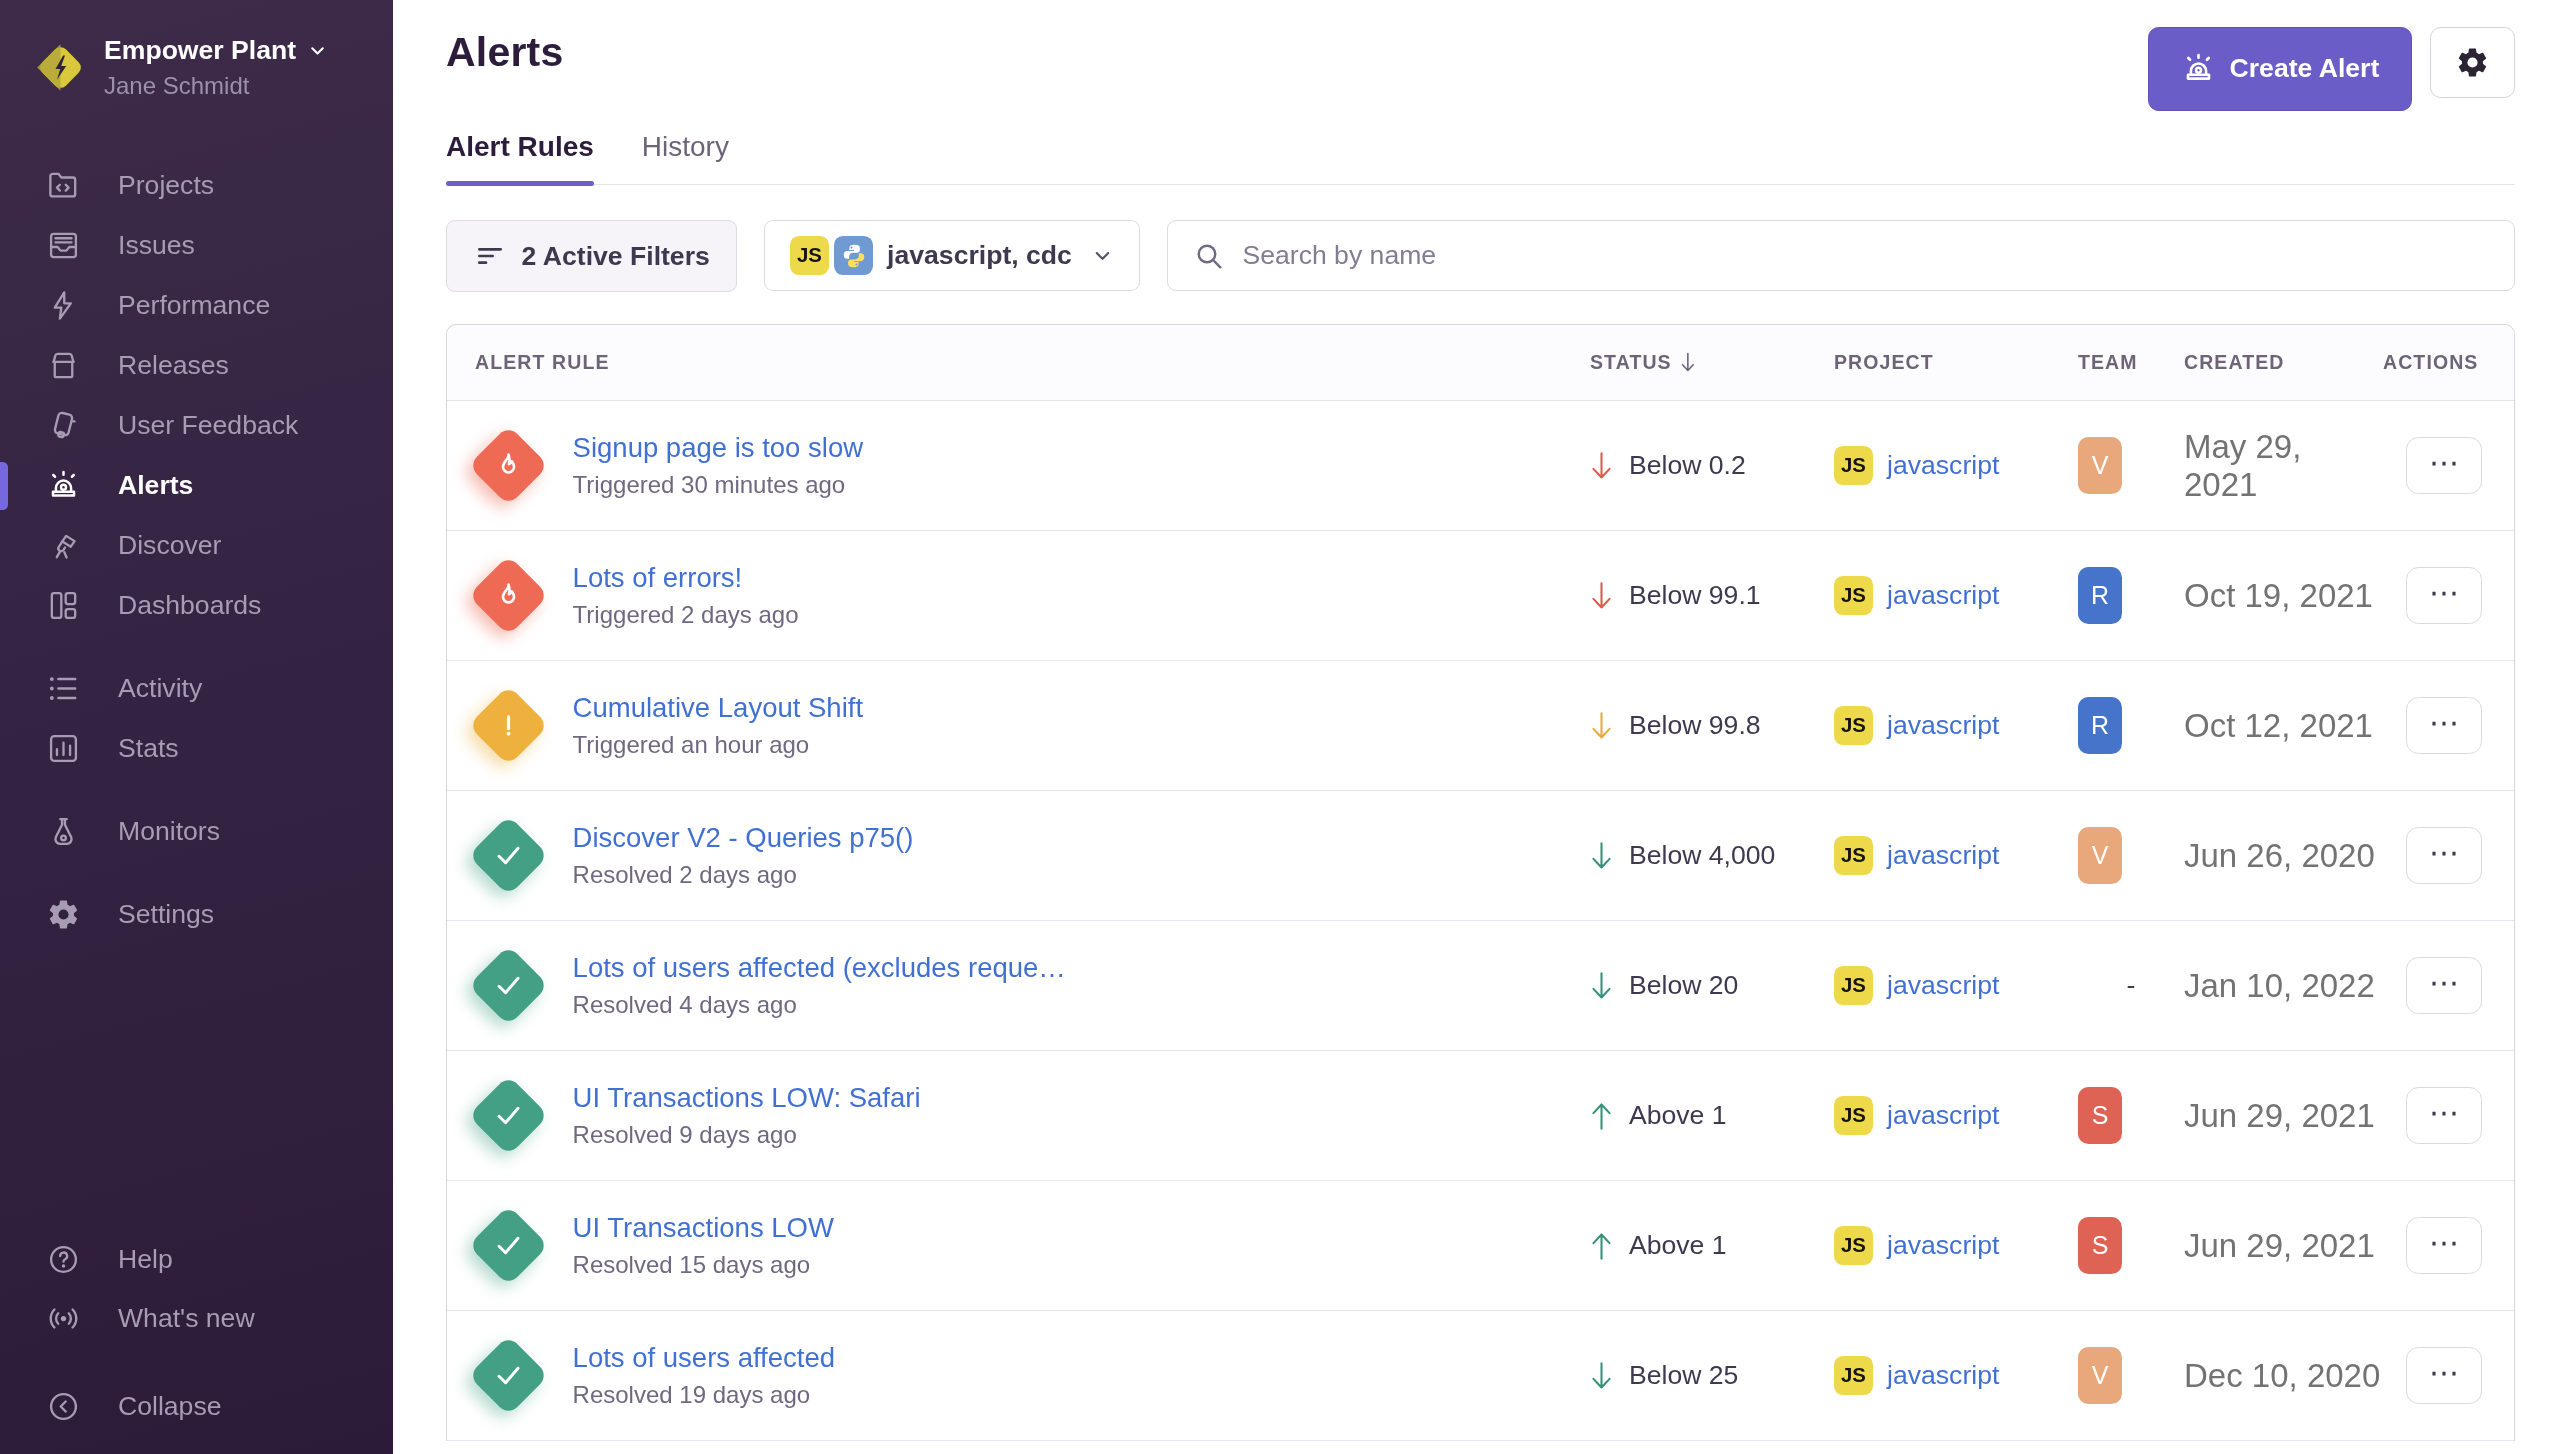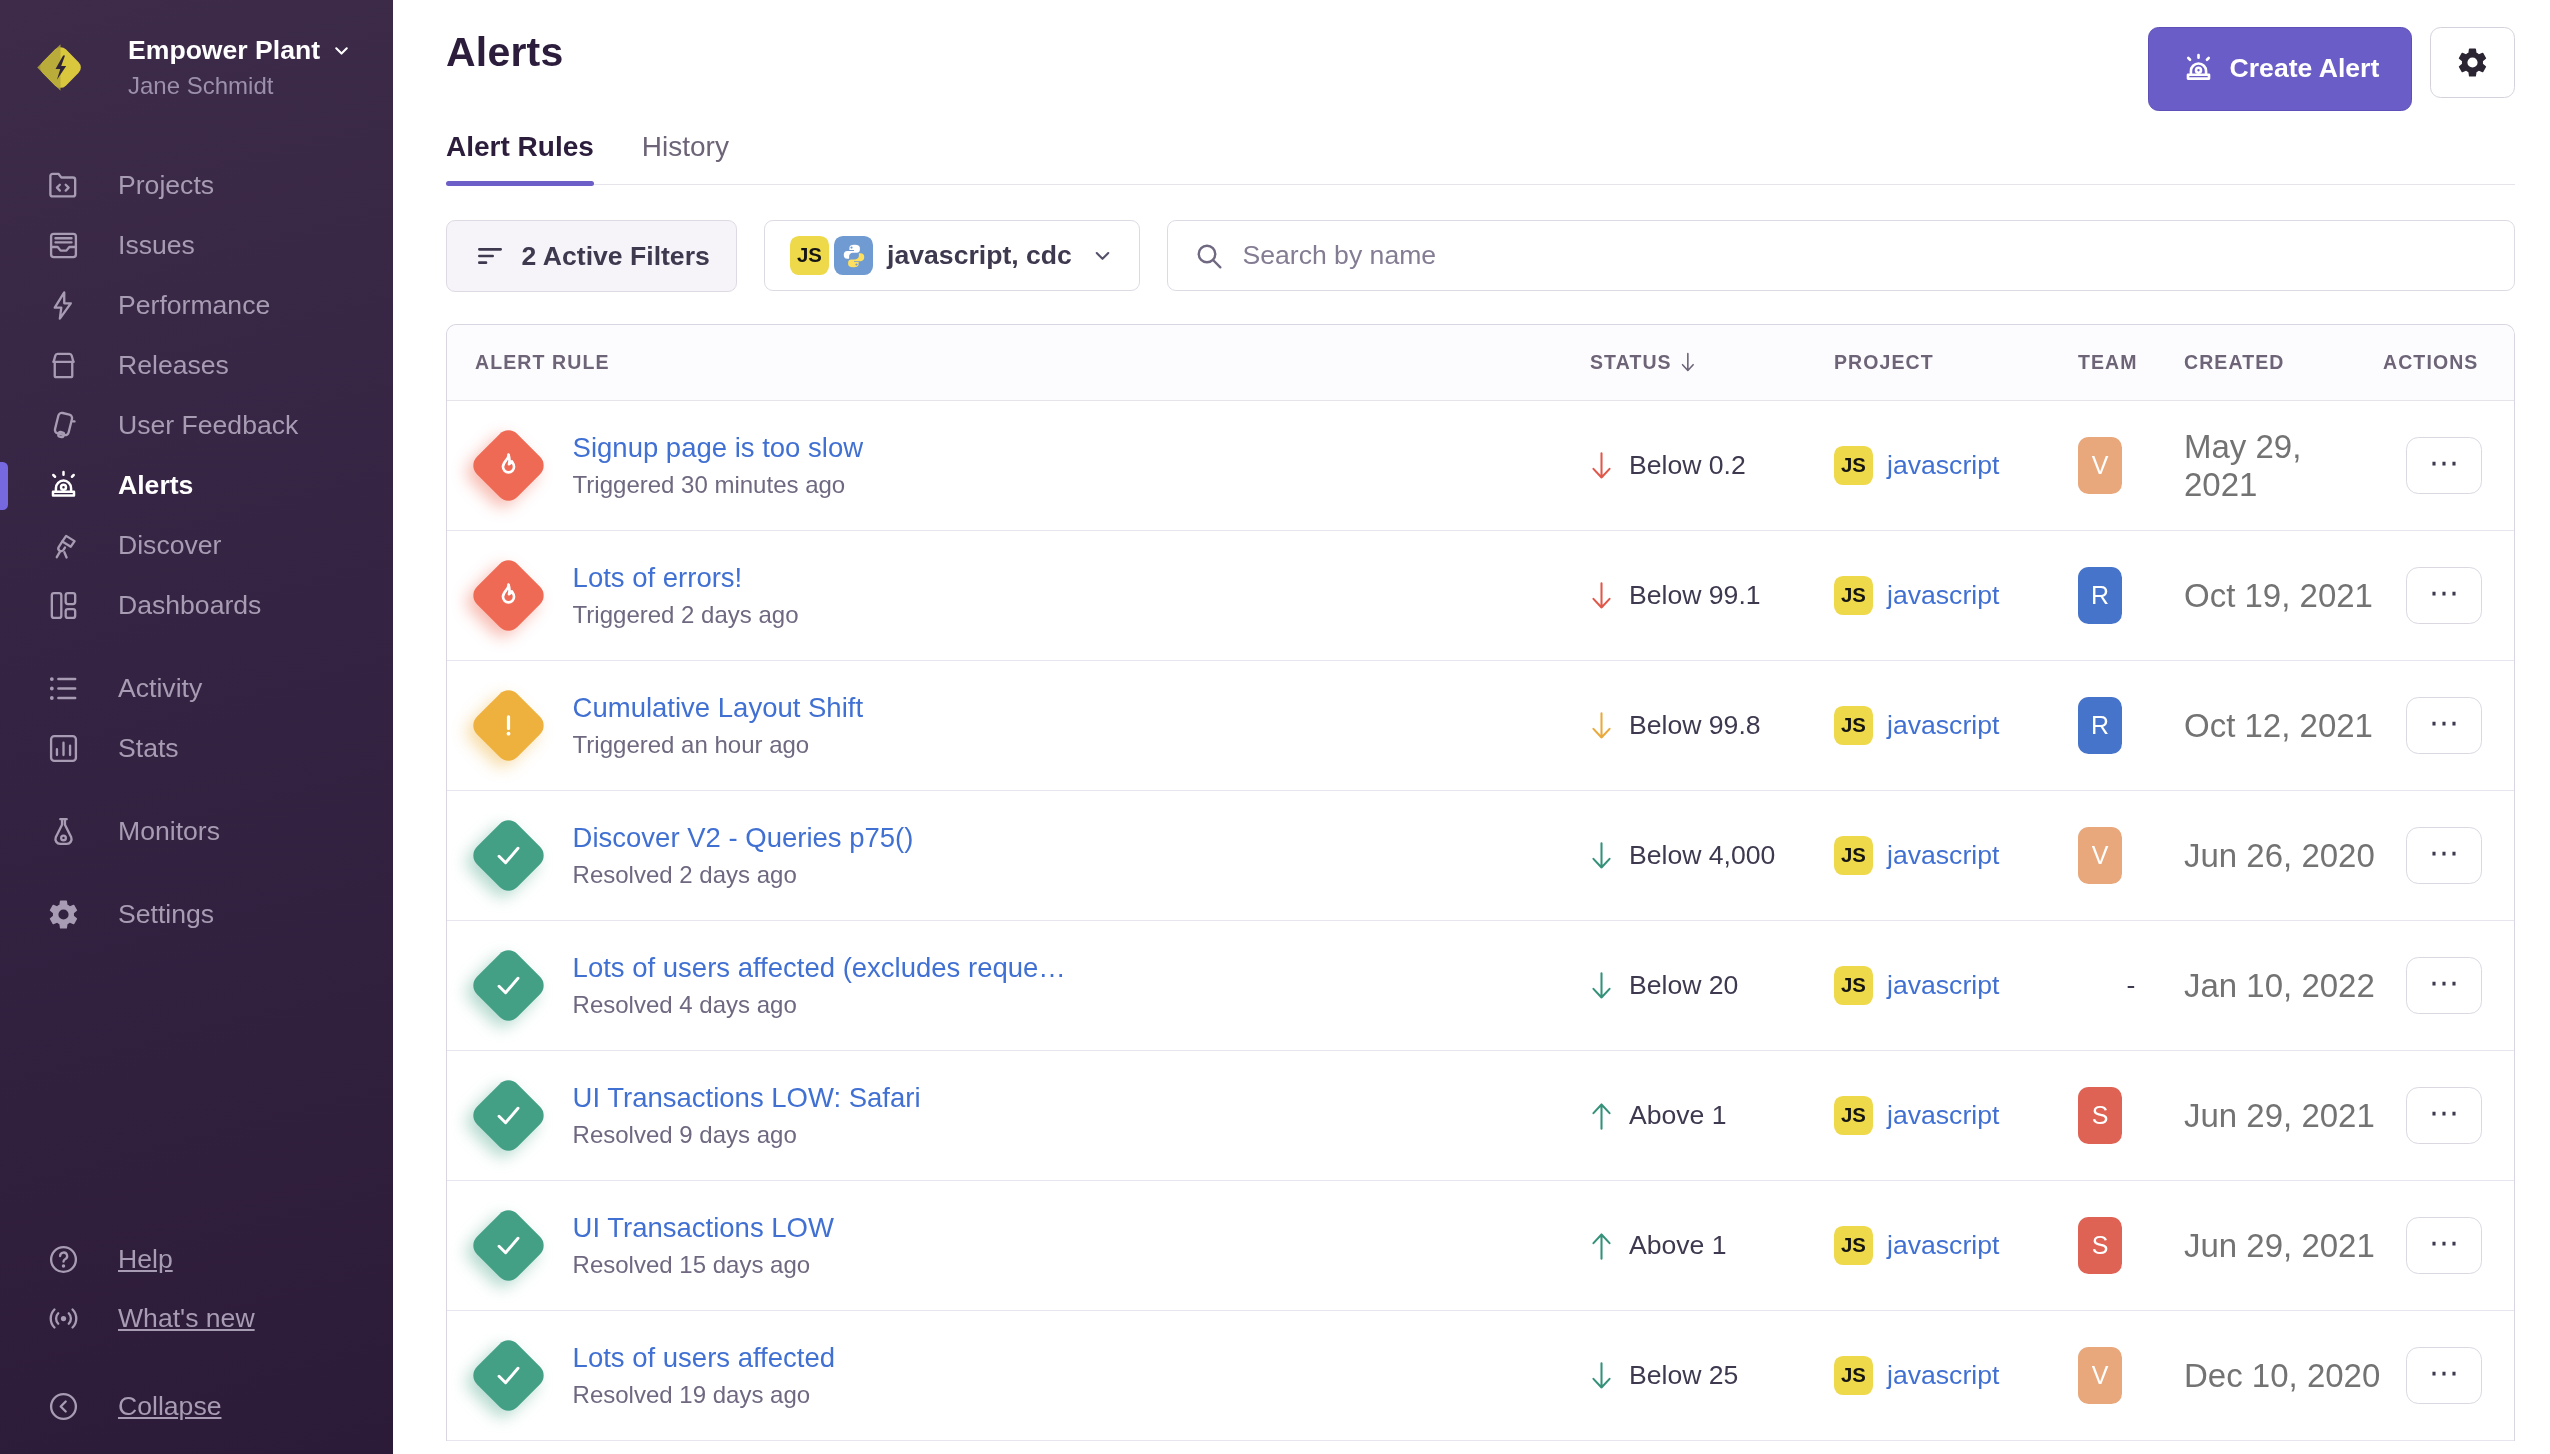--- a/index.html
+++ b/index.html
@@ -3,37 +3,37 @@
 <meta charset="utf-8">
 <style>
   * { box-sizing: border-box; margin: 0; padding: 0; }
   html,body { width:2550px; height:1454px; overflow:hidden;
     font-family:"Liberation Sans","DejaVu Sans",sans-serif; background:#fff; }
   .app { display:flex; width:2550px; height:1454px; }
 
   
   aside.sidebar { position:relative; width:393px; height:100%; flex:none; color:#a79cb3;
     background:linear-gradient(165deg,#3d2b49 0%,#352343 45%,#2c1b38 100%); }
-  .org-header { display:flex; align-items:center; gap:39px; padding:34px 14px 0 32px; }
+  .org-header { display:flex; align-items:center; gap:15px; padding:34px 14px 0 32px; }
   .org-logo { width:57px; height:57px; flex:none; }
   .org-meta { line-height:1.25; min-width:0; }
   .org-name-line { display:flex; align-items:center; gap:10.6px; color:#fff; }
   .org-name { font-size:26.6px; font-weight:bold; color:#fff; white-space:nowrap; }
   .org-user { font-size:24px; color:#9c90ac; margin-top:3.5px; }
   .chev { width:21px; height:21px; stroke:#fff; }
 
   nav.side-nav { margin-top:55px; }
   .nav-group { margin-bottom:23px; }
   .nav-item { position:relative; display:flex; align-items:center; gap:37px;
     height:60px; padding-left:46px; font-size:26.6px; color:#a79cb3; cursor:pointer; }
   .nav-item svg { width:35px; height:35px; flex:none; }
   .nav-item.active { color:#fff; font-weight:600; }
   .nav-item.active::before { content:""; position:absolute; left:0; top:6.2px; bottom:6.2px;
     width:8px; border-radius:0 5.3px 5.3px 0; background:#7669e0; }
-  .side-footer { position:absolute; left:0; right:4px; bottom:17.7px;text-decoration:underline; }
+  .side-footer { position:absolute; left:0; right:4px; bottom:17.7px; }
   .side-footer .nav-item { height:59px; }
   .side-footer .gap { height:29px; }
 
   
   main.content { flex:1; min-width:0; padding:0 35px 0 53px; position:relative; background:#fff; }
   .topbar { position:relative; padding-top:29px; height:106px; }
   h1.page-title { font-size:41px; font-weight:bold; color:#2c1d3d; letter-spacing:0.2px; }
   .top-actions { position:absolute; right:0; top:26.6px; display:flex; gap:17.7px; }
   .btn-create { display:flex; align-items:center; gap:14px; height:84px; padding:0 32px;
     background:#6a5dc7; border:1.8px solid #5d50b8; border-radius:10.6px; color:#fff;

